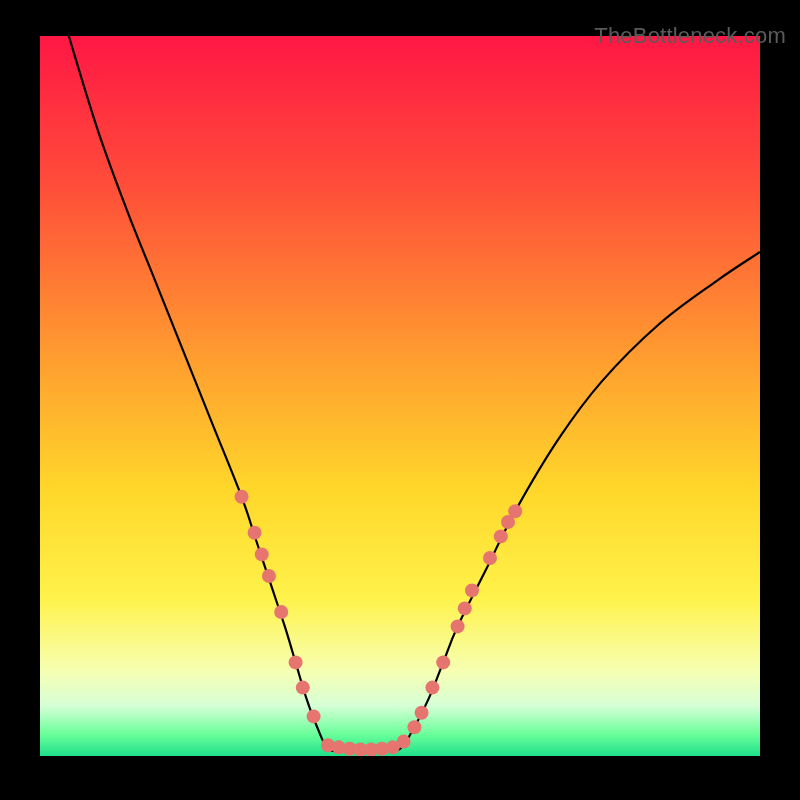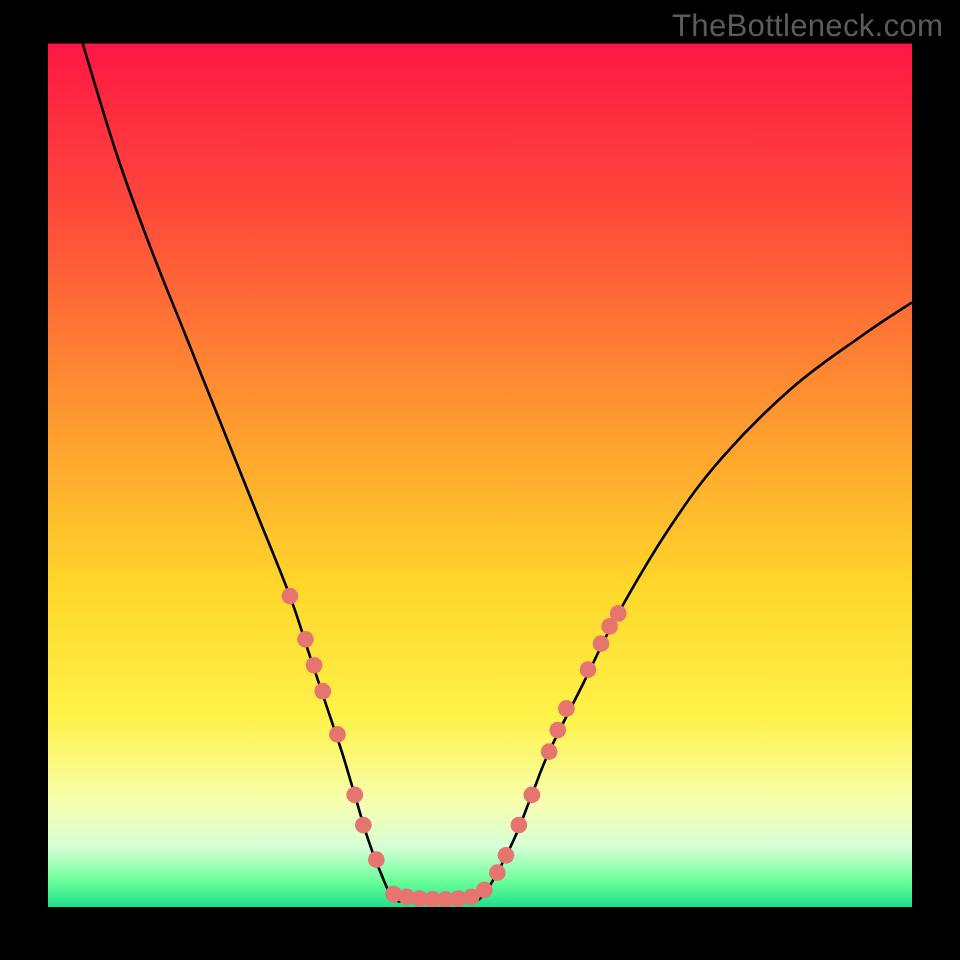--- a/index.html
+++ b/index.html
@@ -12,24 +12,24 @@
     overflow: hidden;
   }
   .stage {
     position: relative;
     width: 800px;
     height: 800px;
     background: #000;
   }
   .watermark {
     position: absolute;
-    top: 6px;
+    top: 23px;
     right: 14px;
     color: #5b5b5b;
-    font-size: 26px;
+    font-size: 22px;
     font-weight: 500;
     letter-spacing: 0.2px;
     z-index: 10;
   }
   .plot-outer {
     position: absolute;
     left: 40px;
     top: 36px;
     width: 720px;
     height: 720px;

